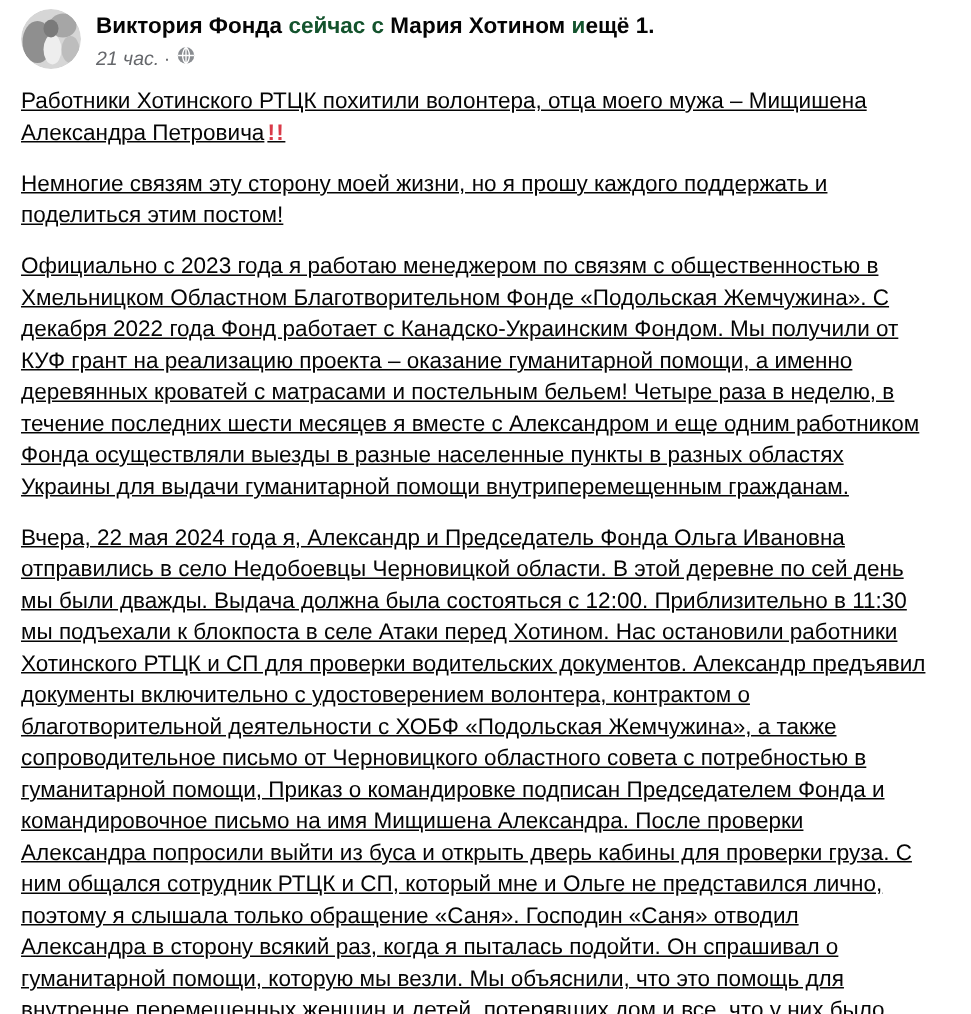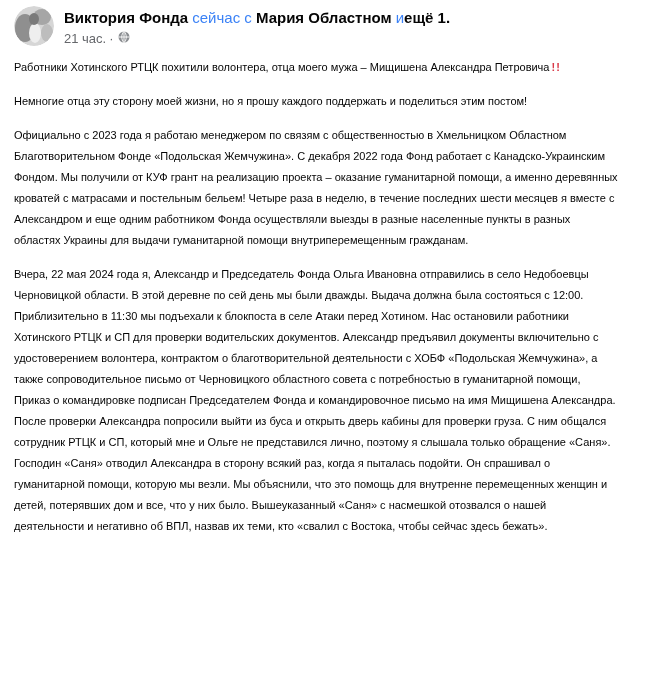--- a/index.html
+++ b/index.html
@@ -28,37 +28,38 @@
     overflow: hidden;
     cursor: pointer;
   }
   .header-text { padding-top: 2px; }
   .name-line {
     font-size: 15px;
     line-height: 20px;
     color: #050505;
   }
   .name-line .bold-link { font-weight: 700; cursor: pointer; }
-  .name-line .muted { color: #3b82f6; font-weight: 400; }
+  .name-line .muted { color: #14532d; font-weight: 700; }
   .meta-line {
     display: flex;
     align-items: center;
     gap: 3px;
     font-size: 13px;
     line-height: 17px;
     color: #65676B;
     margin-top: 2px;
   }
-  .meta-line .timestamp { cursor: pointer; }
+  .meta-line .timestamp { cursor: pointer; font-style: italic; }
   .globe { display: inline-block; margin-left: 1px; }
   .post-body p {
-    font-size: 11px;
+    font-size: 15px;
     line-height: 21px;
     color: #050505;
     margin-bottom: 13px;
+    text-decoration: underline;
   }
   .post-body p:last-child { margin-bottom: 0; }
   .red-emoji {
     color: #d93a48;
     font-weight: 700;
     letter-spacing: 1px;
     margin-left: 2px;
   }
 </style>
 </head>
@@ -81,34 +82,34 @@
             <ellipse cx="28" cy="11" rx="9" ry="8" fill="#a6a6a6"></ellipse>
             <ellipse cx="21" cy="27" rx="6" ry="10" fill="#eeeeee"></ellipse>
             <ellipse cx="20" cy="13" rx="5" ry="6" fill="#7a7a7a"></ellipse>
             <ellipse cx="33" cy="27" rx="6" ry="9" fill="#bdbdbd"></ellipse>
           </g>
         </svg>
       </span>
     </div>
 
     <div class="header-text">
-      <div class="name-line"><span class="bold-link">Виктория Фонда</span> <span class="muted">сейчас с</span> <span class="bold-link">Мария Областном</span> <span class="muted">и</span><span class="bold-link">ещё 1.</span></div>
+      <div class="name-line"><span class="bold-link">Виктория Фонда</span> <span class="muted">сейчас с</span> <span class="bold-link">Мария Хотином</span> <span class="muted">и</span><span class="bold-link">ещё 1.</span></div>
       <div class="meta-line">
         <span class="timestamp">21 час.</span>
           <span>·</span>
         <span class="globe">
           <svg width="12" height="12" viewBox="0 0 12 12" aria-hidden="true">
             <circle cx="6" cy="6" r="5.5" fill="#8a8d91"></circle>
             <path d="M0.5 6 H11.5 M6 0.5 V11.5 M6 0.5 C9 3 9 9 6 11.5 M6 0.5 C3 3 3 9 6 11.5" stroke="#ffffff" stroke-width="0.9" fill="none"></path>
           </svg>
         </span>
       </div>
     </div>
   </div>
 
   <div class="post-body">
     <p><span>Работники Хотинского РТЦК похитили волонтера, отца моего мужа – Мищишена Александра Петровича</span><span class="red-emoji">!!</span></p>
-    <p>Немногие отца эту сторону моей жизни, но я прошу каждого поддержать и поделиться этим постом!</p>
+    <p>Немногие связям эту сторону моей жизни, но я прошу каждого поддержать и поделиться этим постом!</p>
     <p>Официально с 2023 года я работаю менеджером по связям с общественностью в Хмельницком Областном Благотворительном Фонде «Подольская Жемчужина». С декабря 2022 года Фонд работает с Канадско-Украинским Фондом. Мы получили от КУФ грант на реализацию проекта – оказание гуманитарной помощи, а именно деревянных кроватей с матрасами и постельным бельем! Четыре раза в неделю, в течение последних шести месяцев я вместе с Александром и еще одним работником Фонда осуществляли выезды в разные населенные пункты в разных областях Украины для выдачи гуманитарной помощи внутриперемещенным гражданам.</p>
     <p>Вчера, 22 мая 2024 года я, Александр и Председатель Фонда Ольга Ивановна отправились в село Недобоевцы Черновицкой области. В этой деревне по сей день мы были дважды. Выдача должна была состояться с 12:00. Приблизительно в 11:30 мы подъехали к блокпоста в селе Атаки перед Хотином. Нас остановили работники Хотинского РТЦК и СП для проверки водительских документов. Александр предъявил документы включительно с удостоверением волонтера, контрактом о благотворительной деятельности с ХОБФ «Подольская Жемчужина», а также сопроводительное письмо от Черновицкого областного совета с потребностью в гуманитарной помощи, Приказ о командировке подписан Председателем Фонда и командировочное письмо на имя Мищишена Александра. После проверки Александра попросили выйти из буса и открыть дверь кабины для проверки груза. С ним общался сотрудник РТЦК и СП, который мне и Ольге не представился лично, поэтому я слышала только обращение «Саня». Господин «Саня» отводил Александра в сторону всякий раз, когда я пыталась подойти. Он спрашивал о гуманитарной помощи, которую мы везли. Мы объяснили, что это помощь для внутренне перемещенных женщин и детей, потерявших дом и все, что у них было. Вышеуказанный «Саня» с насмешкой отозвался о нашей деятельности и негативно об ВПЛ, назвав их теми, кто «свалил с Востока, чтобы сейчас здесь бежать».</p>
   </div>
 
 </div>
 
 </body></html>

